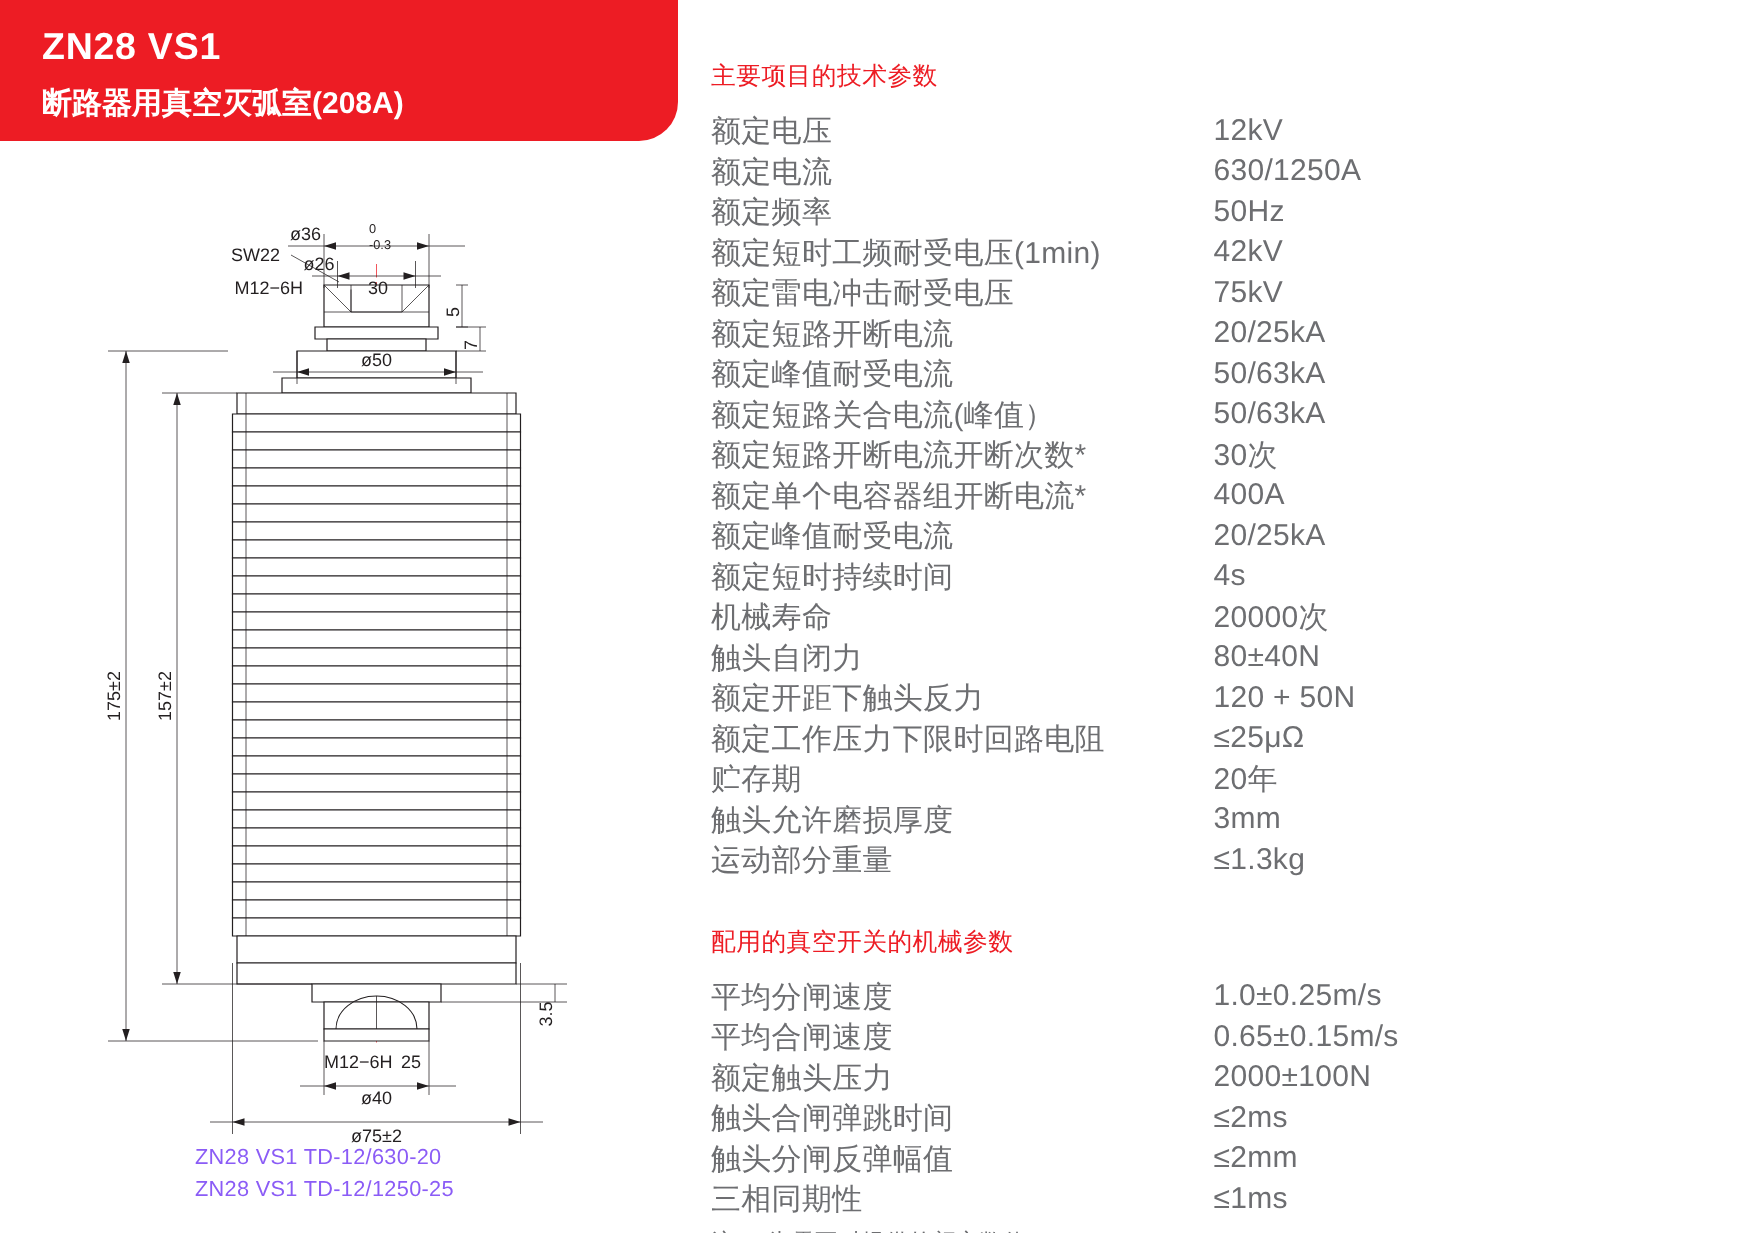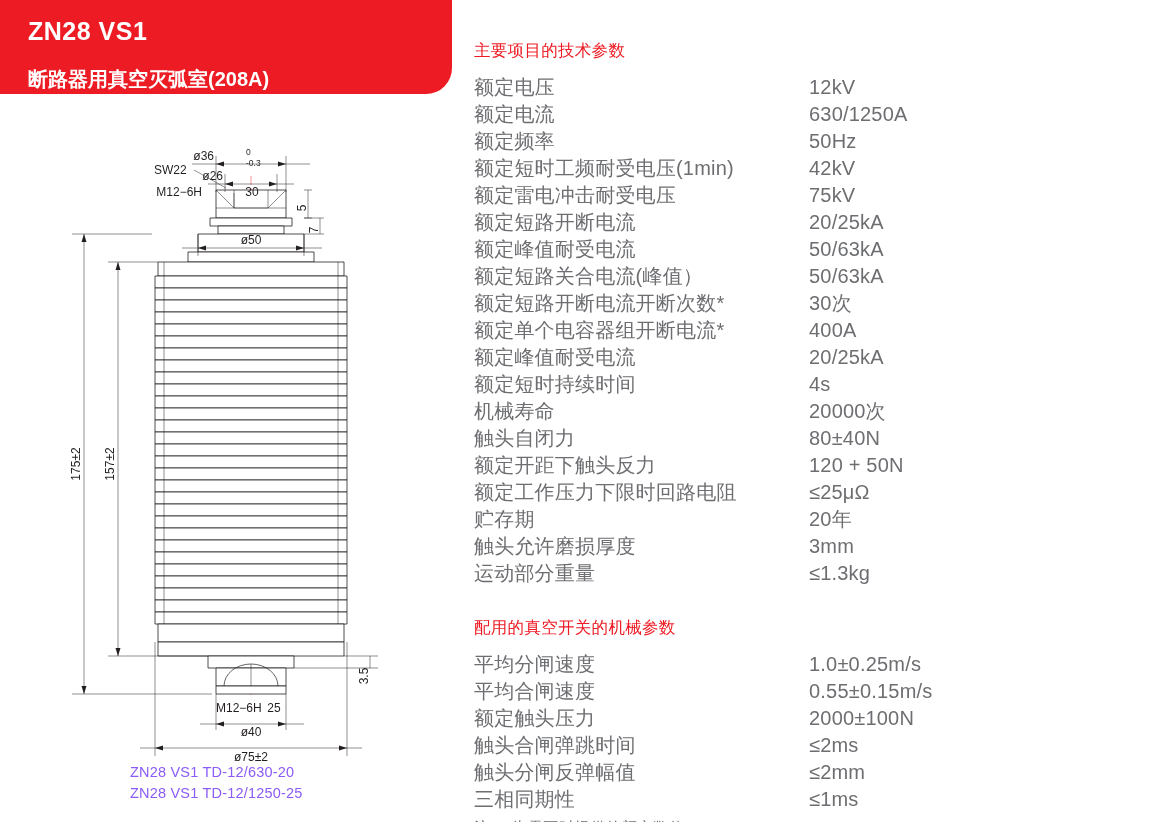--- a/index.html
+++ b/index.html
@@ -32,21 +32,21 @@
   .banner-title {
     font-size: 25px;
     font-weight: bold;
     letter-spacing: 0.5px;
     line-height: 34px;
   }
   .banner-sub {
     font-size: 20px;
     font-weight: bold;
     line-height: 30px;
-    margin-top: 16px;
+    margin-top: 6px;
   }
 
   
   .drawing {
     position: absolute;
     left: 12px;
     top: 96px;
     width: 455px;
     height: 726px;
   }
@@ -362,21 +362,21 @@
   <div class="sec-title section2">配用的真空开关的机械参数</div>
 
   <table class="spec-table">
     <tbody>
       <tr>
         <td class="label">平均分闸速度</td>
         <td class="value">1.0±0.25m/s</td>
       </tr>
       <tr>
         <td class="label">平均合闸速度</td>
-        <td class="value">0.55±0.15m/s</td>
+        <td class="value">0.65±0.15m/s</td>
       </tr>
       <tr>
         <td class="label">额定触头压力</td>
         <td class="value">2000±100N</td>
       </tr>
       <tr>
         <td class="label">触头合闸弹跳时间</td>
         <td class="value">≤2ms</td>
       </tr>
       <tr>

